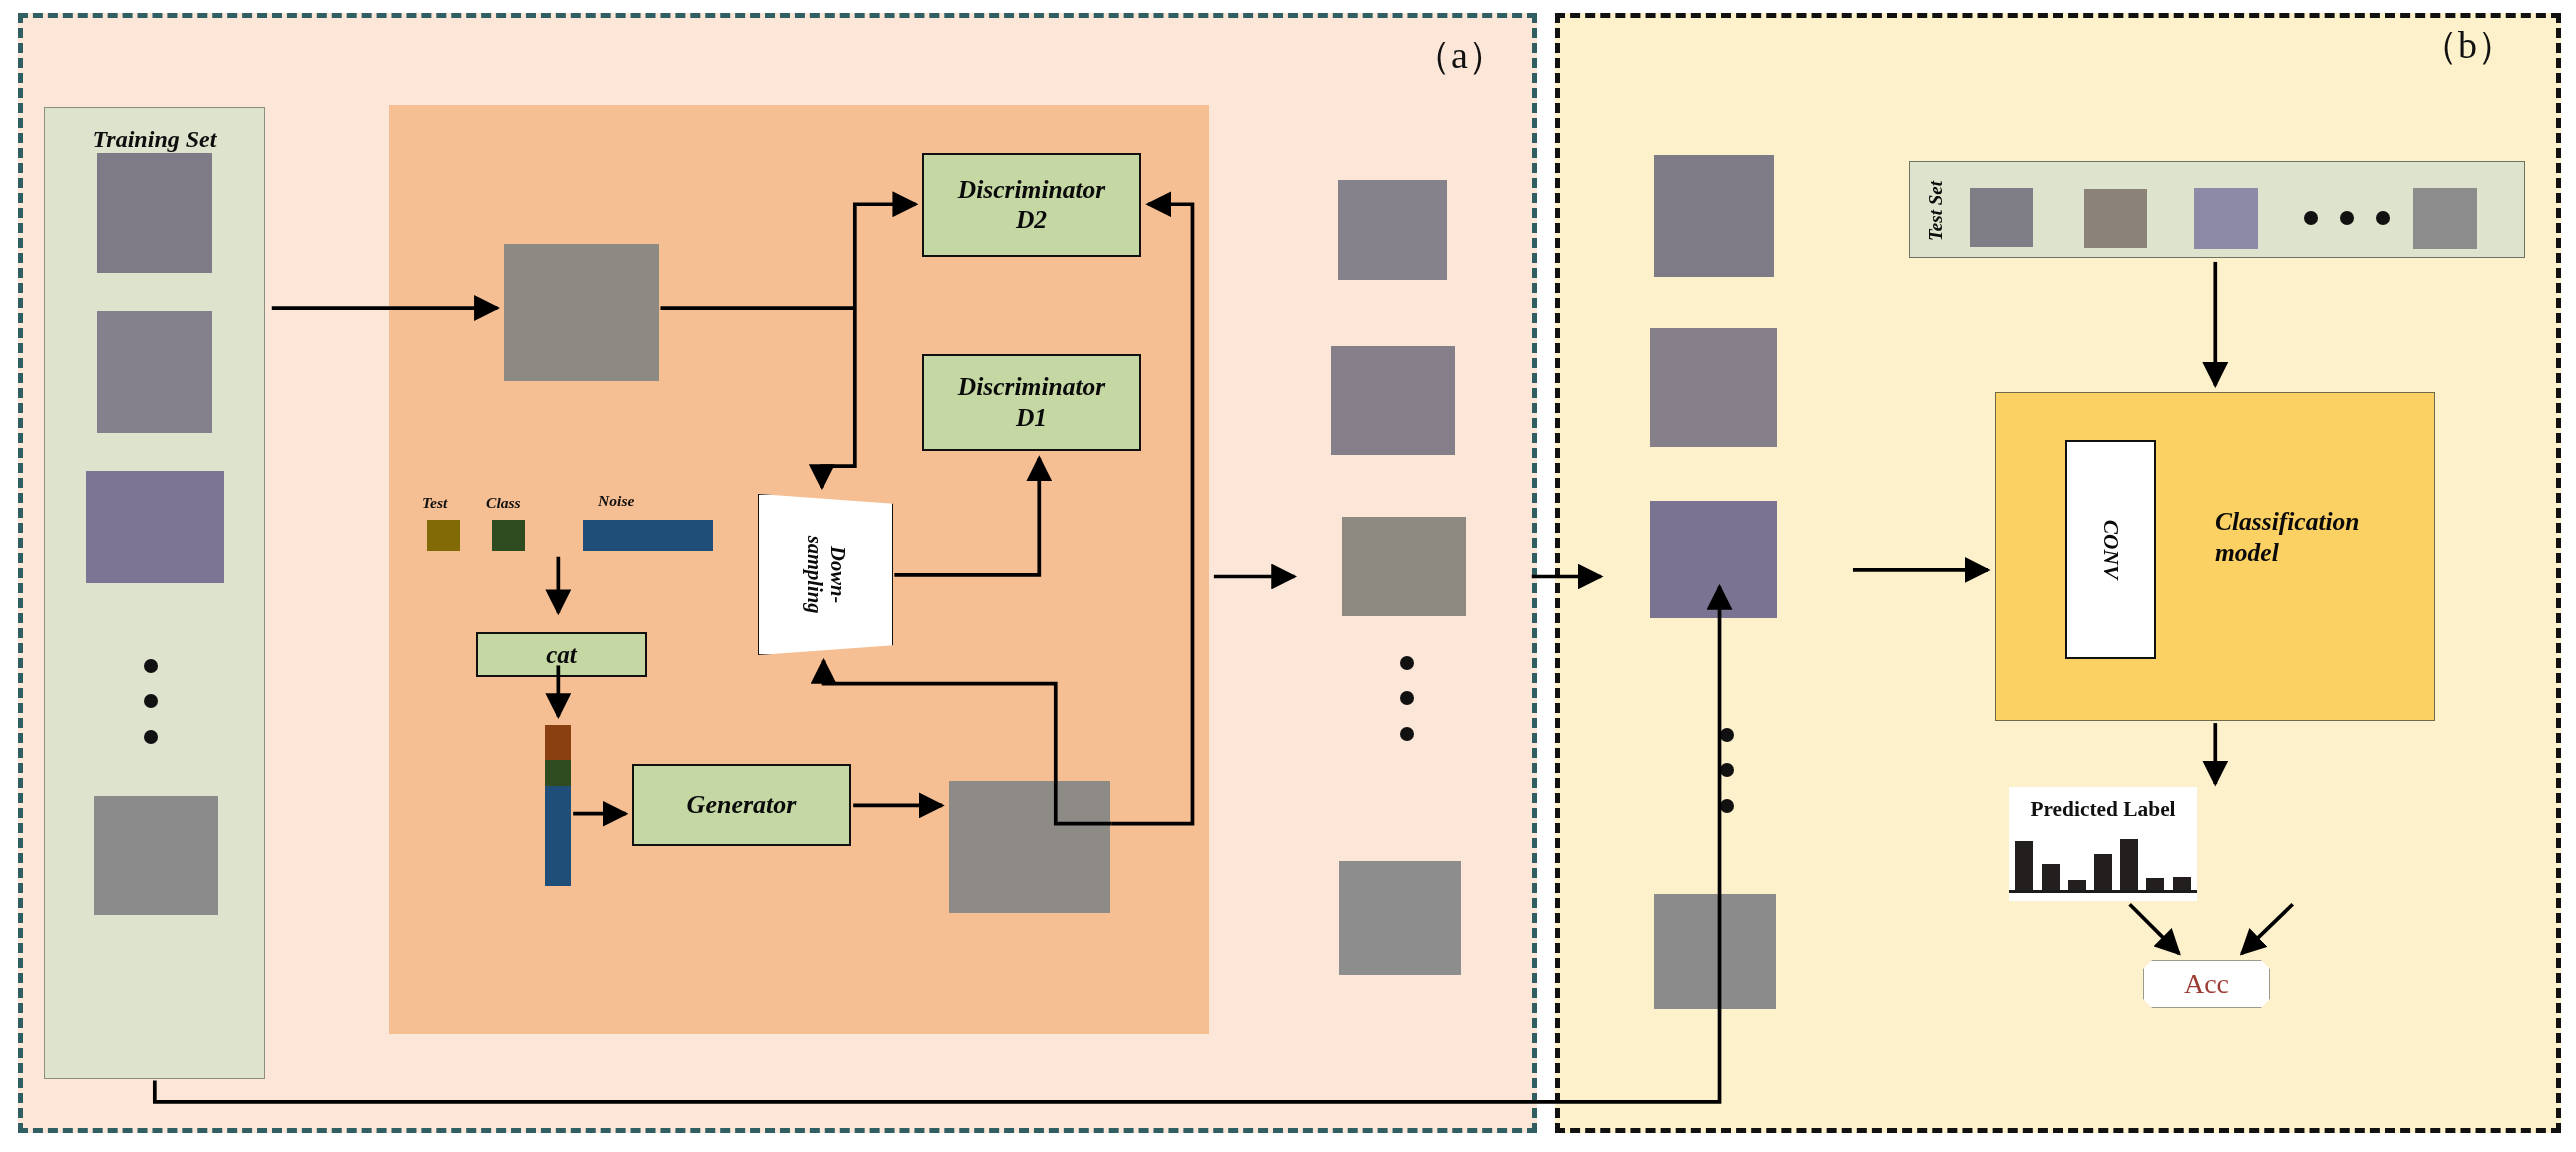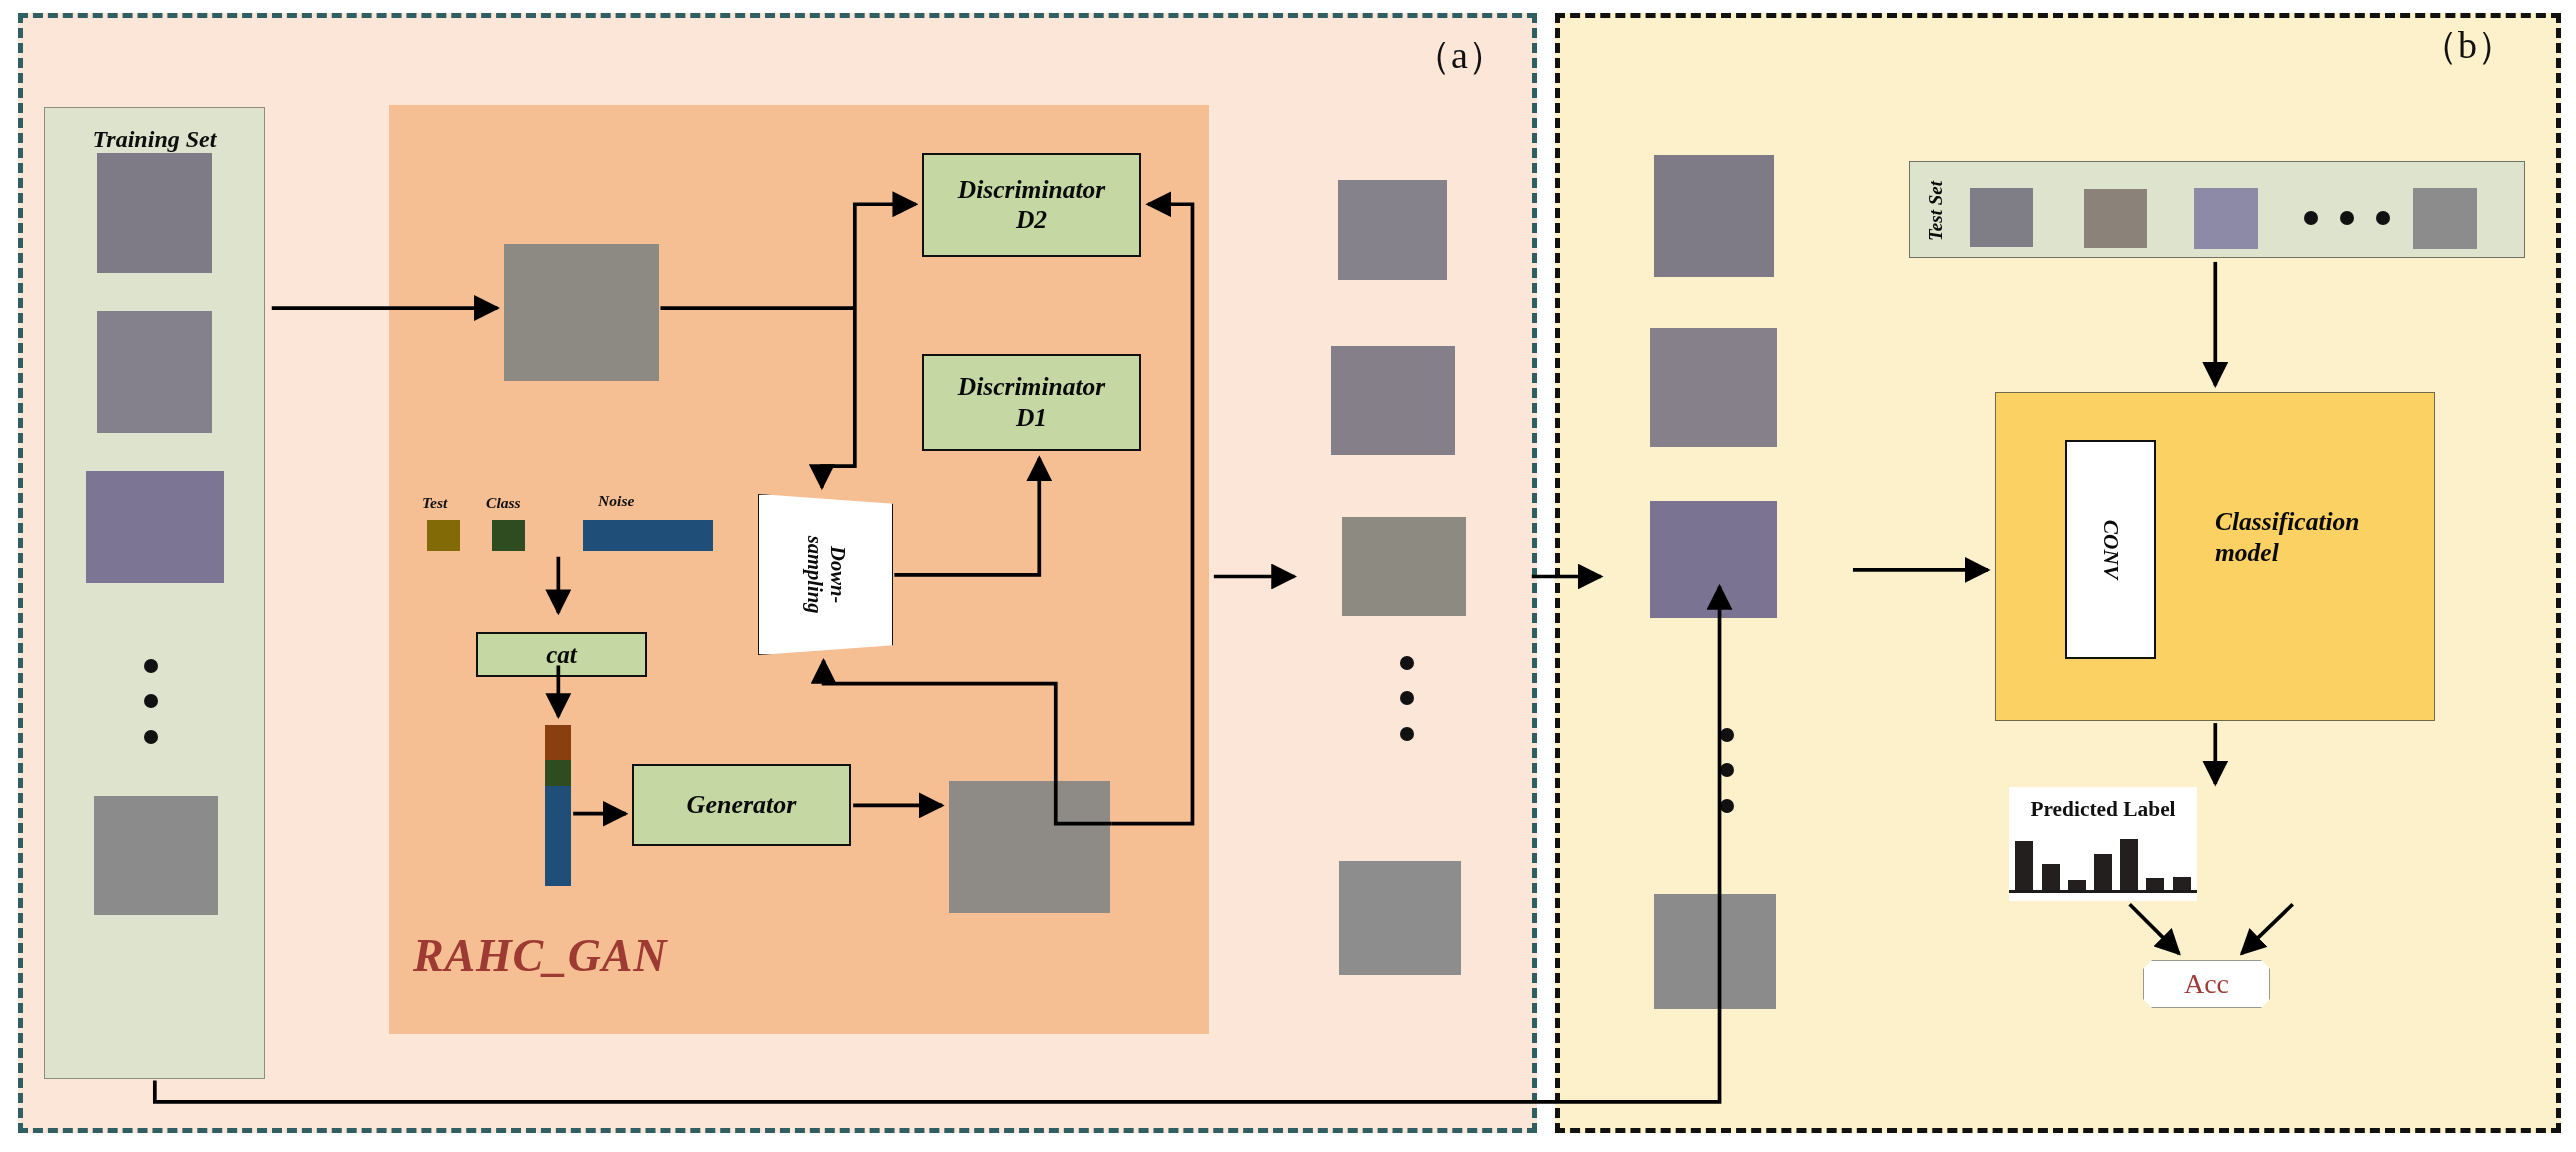--- a/index.html
+++ b/index.html
@@ -120,21 +120,20 @@
 </style>
 </head>
 <body>
 
 <div id="stage">
 
   <div class="panel" id="panel-a"></div>
   <div class="panel-tag" id="tag-a">（a）</div>
 
   <div id="gan-region"></div>
-  <div id="gan-title" style="color: rgb(156, 58, 51);">RAHC_GAN</div>
 
   <div class="setcol" id="col-training">
     <div class="set-title" style="top:18px">Training Set</div>
   </div>
   <div class="leaf" style="left:97px;top:153px;width:115px;height:120px;">
     <div class="bg" style="background:#7f7b86"></div>
     <svg class="lf" viewBox="0 0 100 100">
         <path d="M52 8 C76 26 84 56 68 82 C58 96 40 96 32 84 C18 62 26 28 52 8Z" fill="#7fa84e" stroke="#4c7a2a" stroke-width="1.6"></path>
         <path d="M52 10 L44 88" stroke="#4c7a2a" stroke-width="1.6" fill="none"></path>
         <path d="M50 26 L68 34 M49 40 L70 48 M47 54 L66 64 M46 68 L60 78" stroke="#4c7a2a" stroke-width="1" fill="none"></path>

